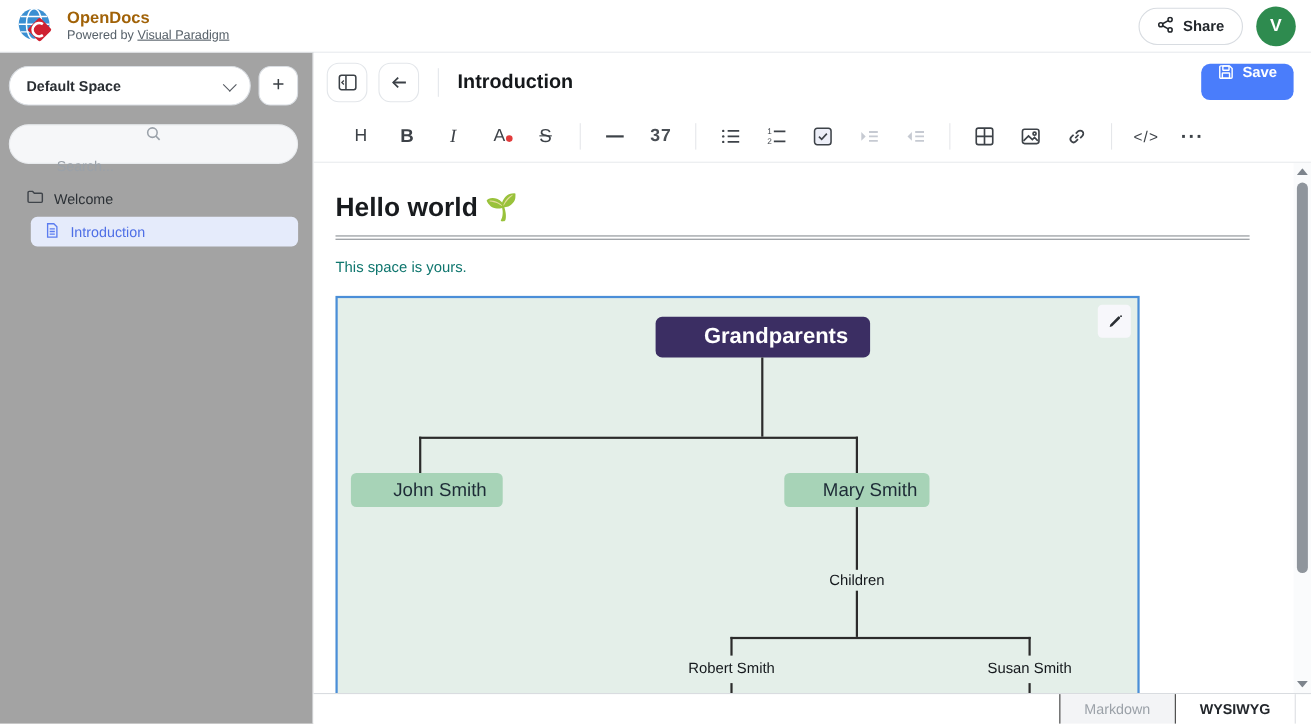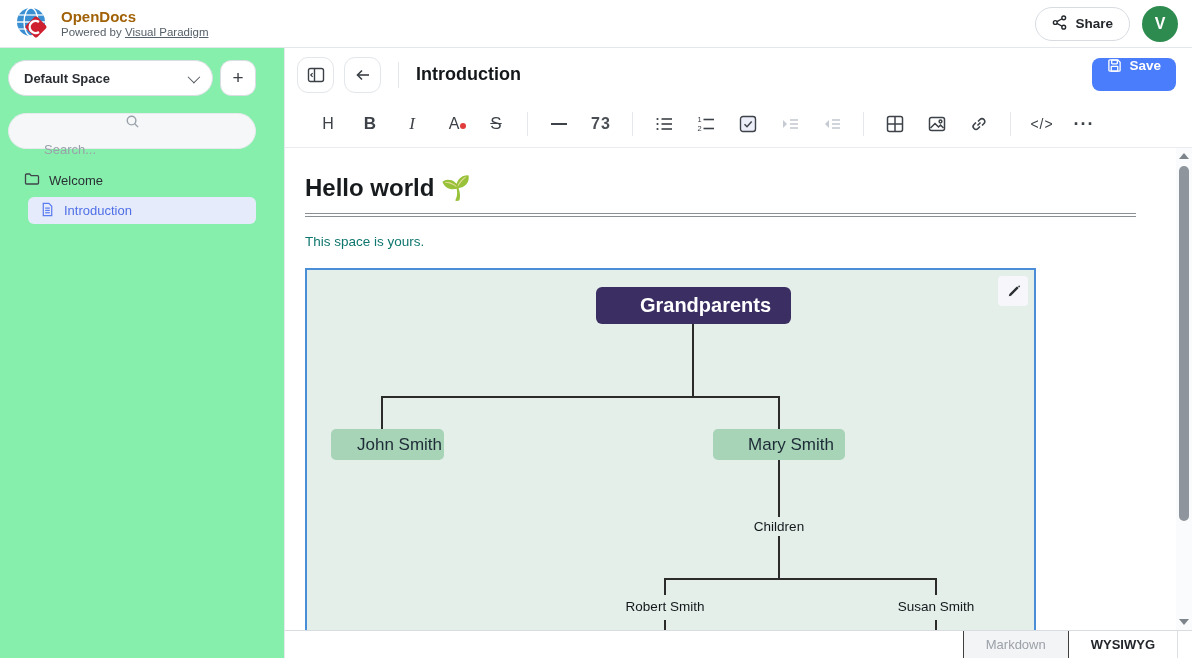--- a/index.html
+++ b/index.html
@@ -30,21 +30,21 @@
                  color:#fff; font-size:13.5px; font-weight:bold; cursor:pointer; }
   .avatar{ width:36px; height:36px; border-radius:50%; background:var(--avatar);
            color:#fff; font-size:16px; font-weight:bold; display:flex;
            align-items:center; justify-content:center; cursor:pointer; }
 
   
   .app-body{ display:flex; height:610px; }
 
   
   .sidebar{ width:285px; flex:0 0 285px; border-right:1px solid #e6e8ec;
-            padding:12px 28px 0 8px; background:#86efac; display:flex; flex-direction:column; }
+            padding:12px 13px 0 8px; background:#a3a3a3; display:flex; flex-direction:column; }
   .space-row{ display:flex; gap:7px; }
   .space-select{ flex:1; height:36px; border:1px solid #dadee3; border-radius:18px;
                  display:flex; align-items:center; padding:0 15px; cursor:pointer;
                  background:#fff; }
   .space-label{ font-size:13px; font-weight:bold; color:#2a2e33; }
   .chev{ margin-left:auto; width:9px; height:9px; border-right:1.6px solid #555a61;
          border-bottom:1.6px solid #555a61; transform:rotate(45deg) translateY(-2px); }
   .plus-btn{ width:36px; height:36px; border:1px solid #dadee3; border-radius:11px;
              background:#fff; font-size:19px; color:#3b4046; cursor:pointer;
              display:flex; align-items:center; justify-content:center; }
@@ -100,21 +100,21 @@
   .diagram{ margin-top:19px; position:relative; width:731px; height:420px;
             background:var(--diag-bg); border:2px solid var(--diag-border); }
   .dg-edit{ position:absolute; top:6px; right:6px; width:30px; height:30px;
             background:#f7f7fb; border-radius:4px; display:flex; align-items:center;
             justify-content:center; cursor:pointer; }
   .node{ position:absolute; display:flex; align-items:center; justify-content:center;padding-left:24px; }
   .node.root{ left:289px; top:17px; width:195px; height:37px; background:var(--root-box);
               color:var(--root-tx); font-size:20px; font-weight:bold; border-radius:6px; }
   .node.member{ background:var(--member-box); color:#1d2b36; font-size:17px;
                 border-radius:5px; height:31px; }
-  .node.john{ left:24px; top:159px; width:113px; }
+  .node.john{ left:12px; top:159px; width:138px; }
   .node.mary{ left:406px; top:159px; width:132px; }
   .dg-label{ position:absolute; text-align:center; font-size:13.5px; color:#14181c; }
   .lbl-children{ left:427px; top:249px; width:90px; }
   .lbl-robert{ left:298px; top:329px; width:120px; }
   .lbl-susan{ left:569px; top:329px; width:120px; }
   .dline{ position:absolute; background:var(--line); }
 
   
   .scrollbar{ position:absolute; top:0; right:0; width:16px; bottom:0; background:#fafbfc; }
   .sb-arrow{ position:absolute; left:0; width:16px; height:16px; display:flex;
@@ -249,21 +249,21 @@
       <span class="ticon t-italic">I</span>
       <span class="ticon">
           <span>A</span>
           <span class="red-dot"></span>
         </span>
       <span class="ticon t-strike">S</span>
       <span class="tdiv"></span>
       <span class="ticon">
           <span class="hr-glyph"></span>
         </span>
-      <span class="ticon t-quote">73</span>
+      <span class="ticon t-quote">37</span>
       <span class="tdiv"></span>
       <span class="ticon">
         <svg viewBox="0 0 18 18" width="18" height="18" fill="#3d4248" stroke="#3d4248" stroke-width="1.6">
           <circle cx="2.5" cy="4" r="1.1" stroke="none"></circle>
             <circle cx="2.5" cy="9" r="1.1" stroke="none"></circle>
             <circle cx="2.5" cy="14" r="1.1" stroke="none"></circle>
           <line x1="6.5" y1="4" x2="17" y2="4"></line>
             <line x1="6.5" y1="9" x2="17" y2="9"></line>
             <line x1="6.5" y1="14" x2="17" y2="14"></line>
         </svg>

